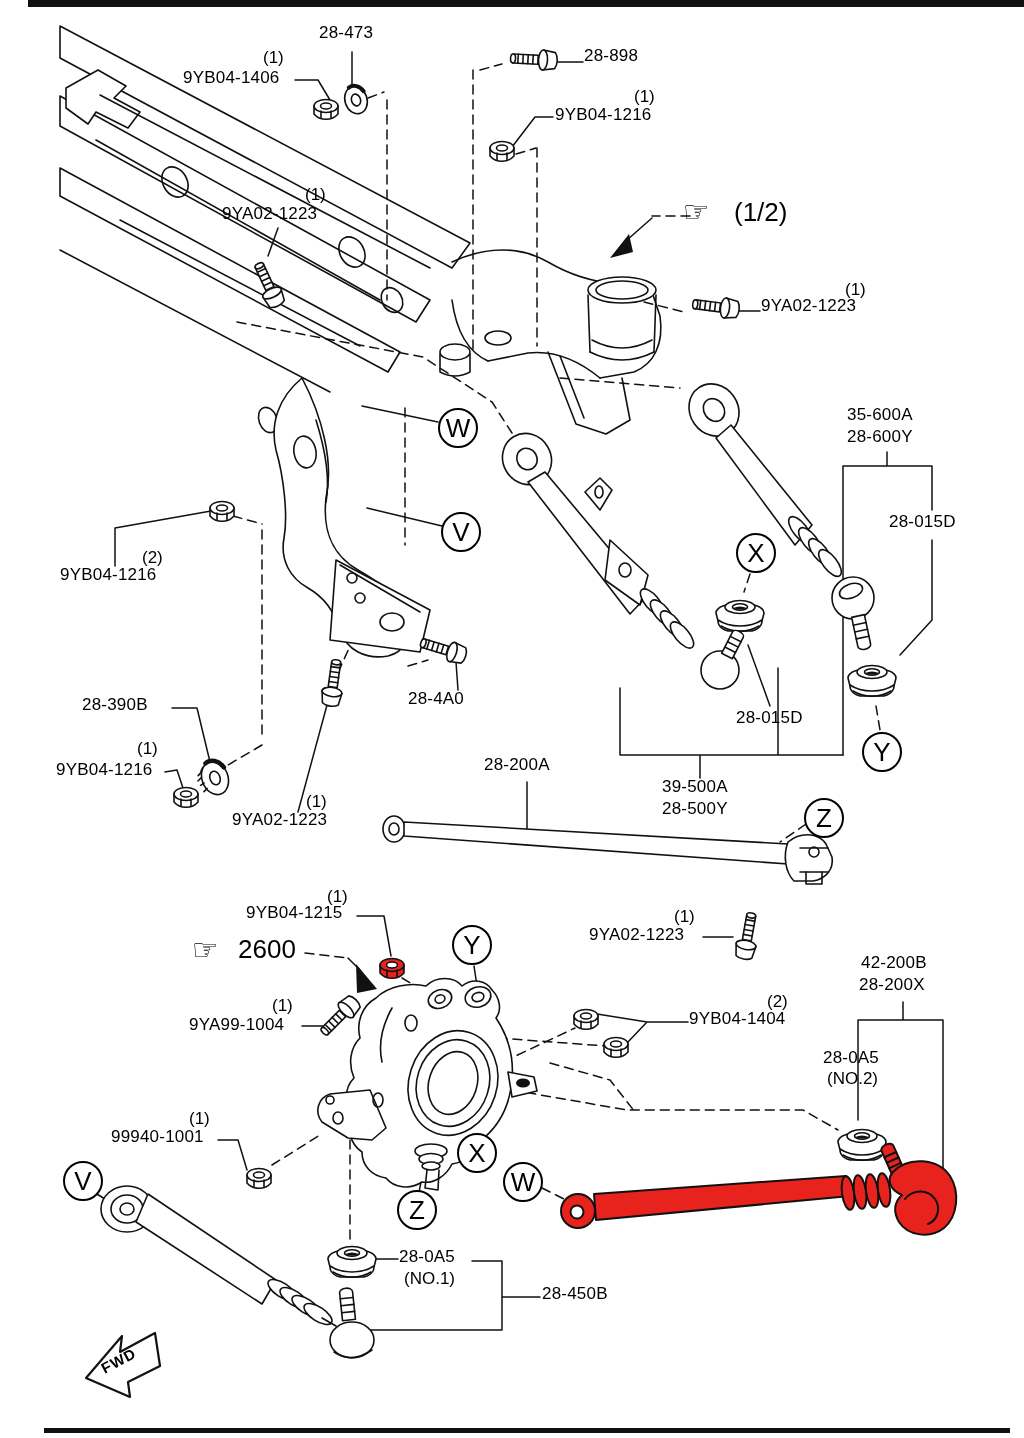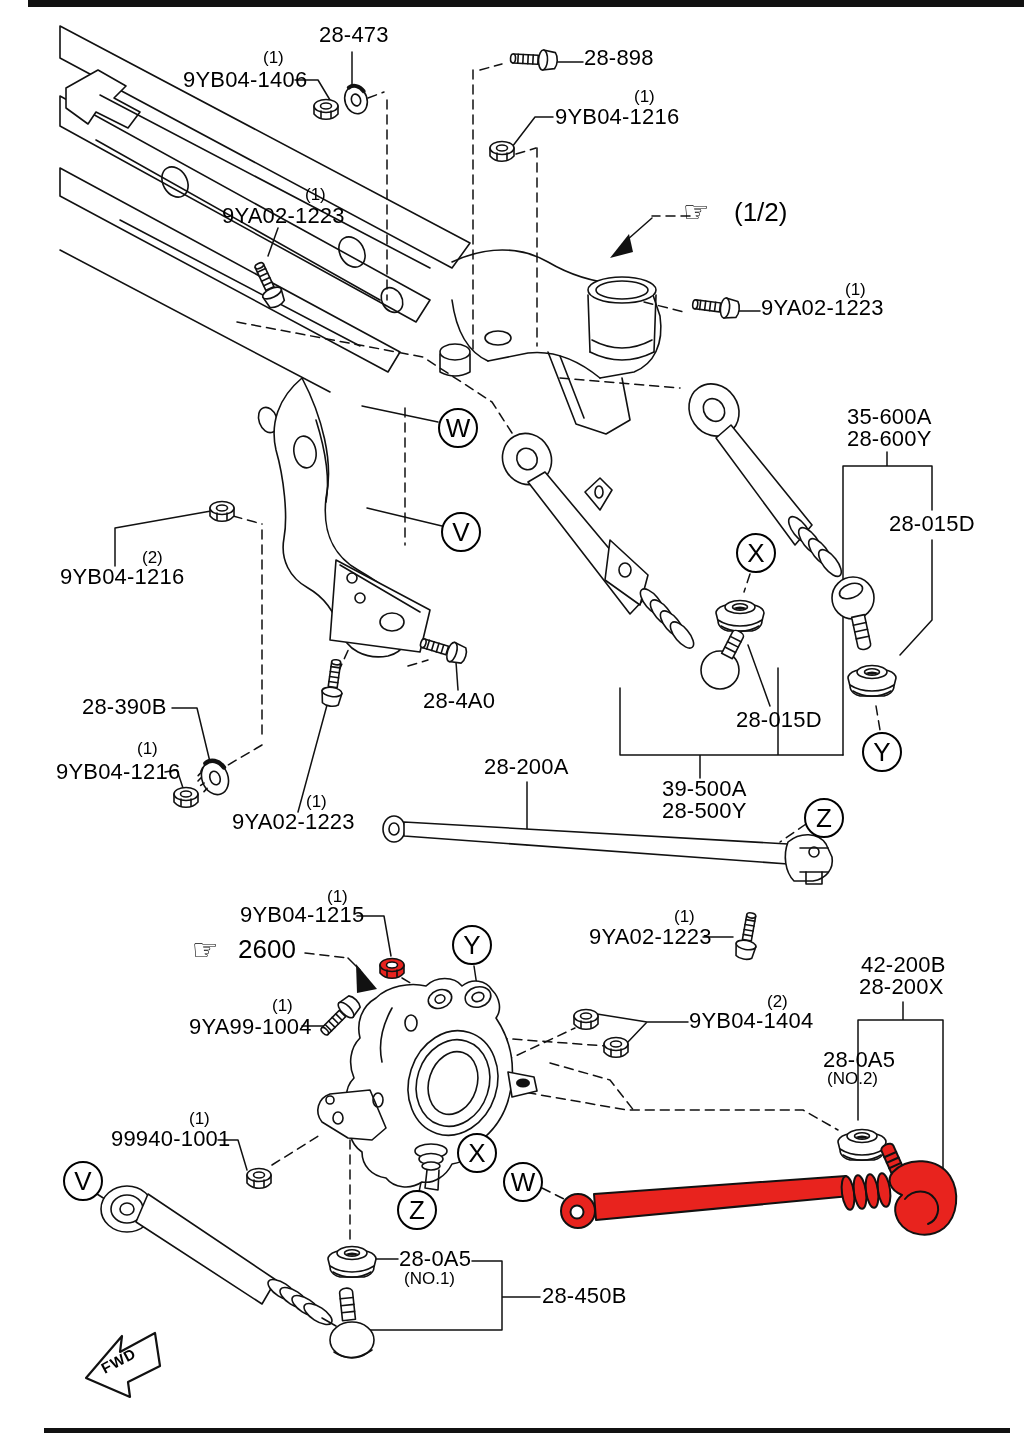--- a/index.html
+++ b/index.html
@@ -1,19 +1,19 @@
 <!DOCTYPE html>
 <html><head>
 <meta charset="utf-8">
 <style>
   html,body{margin:0;padding:0;background:#fff;}
   .stage{position:relative;width:1024px;height:1438px;background:#fff;overflow:hidden;
          font-family:"Liberation Sans",sans-serif;color:#000;}
   .stage svg{position:absolute;left:0;top:0;}
-  .lbl{position:absolute;font-size:22px;line-height:1;white-space:nowrap;letter-spacing:.2px;}
+  .lbl{position:absolute;font-size:17px;line-height:1;white-space:nowrap;letter-spacing:.2px;}
   .qty{position:absolute;font-size:17px;line-height:1;white-space:nowrap;}
   .ref-text{position:absolute;font-size:26px;line-height:1;white-space:nowrap;}
   .hand{position:absolute;font-size:30px;line-height:1;font-family:"DejaVu Sans",sans-serif;}
   .view-circle{position:absolute;width:40px;height:40px;border:2.5px solid #000;border-radius:50%;
     background:#fff;display:flex;align-items:center;justify-content:center;
     font-size:26px;line-height:1;box-sizing:border-box;}
   .fwd-label{position:absolute;font-size:15px;font-weight:bold;transform:rotate(-28deg);letter-spacing:1px;}
 </style>
 </head>
 <body>
@@ -323,33 +323,33 @@
 <div class="ref-text" style="left:734px;top:199px">(1/2)</div>
 
 <div class="qty" style="left:845px;top:281px">(1)</div>
 <div class="lbl" style="left:761px;top:297px">9YA02-1223</div>
 <div class="lbl" style="left:847px;top:406px">35-600A</div>
 <div class="lbl" style="left:847px;top:428px">28-600Y</div>
 <div class="lbl" style="left:889px;top:513px">28-015D</div>
 <div class="qty" style="left:142px;top:549px">(2)</div>
 <div class="lbl" style="left:60px;top:566px">9YB04-1216</div>
 <div class="lbl" style="left:82px;top:696px">28-390B</div>
-<div class="lbl" style="left:423px;top:690px">28-4A0</div>
+<div class="lbl" style="left:408px;top:690px">28-4A0</div>
 <div class="qty" style="left:137px;top:740px">(1)</div>
 <div class="lbl" style="left:56px;top:761px">9YB04-1216</div>
 <div class="lbl" style="left:484px;top:756px">28-200A</div>
 <div class="lbl" style="left:736px;top:709px">28-015D</div>
 <div class="lbl" style="left:662px;top:778px">39-500A</div>
 <div class="lbl" style="left:662px;top:800px">28-500Y</div>
 <div class="qty" style="left:306px;top:793px">(1)</div>
 <div class="lbl" style="left:232px;top:811px">9YA02-1223</div>
 <div class="qty" style="left:674px;top:908px">(1)</div>
 <div class="lbl" style="left:589px;top:926px">9YA02-1223</div>
 <div class="qty" style="left:327px;top:888px">(1)</div>
-<div class="lbl" style="left:240px;top:904px">9YB04-1215</div>
+<div class="lbl" style="left:246px;top:904px">9YB04-1215</div>
 
 <span class="hand" style="left:192px;top:935px">☞</span>
 <div class="ref-text" style="left:238px;top:936px">2600</div>
 
 <div class="qty" style="left:272px;top:997px">(1)</div>
 <div class="lbl" style="left:189px;top:1016px">9YA99-1004</div>
 <div class="qty" style="left:767px;top:993px">(2)</div>
 <div class="lbl" style="left:689px;top:1010px">9YB04-1404</div>
 <div class="lbl" style="left:861px;top:954px">42-200B</div>
 <div class="lbl" style="left:859px;top:976px">28-200X</div>

